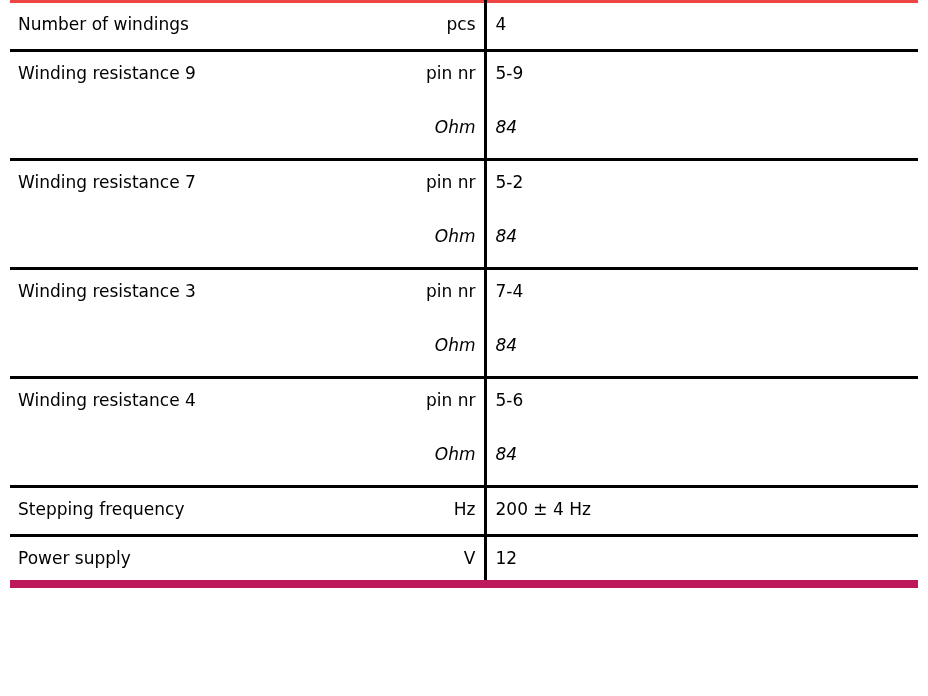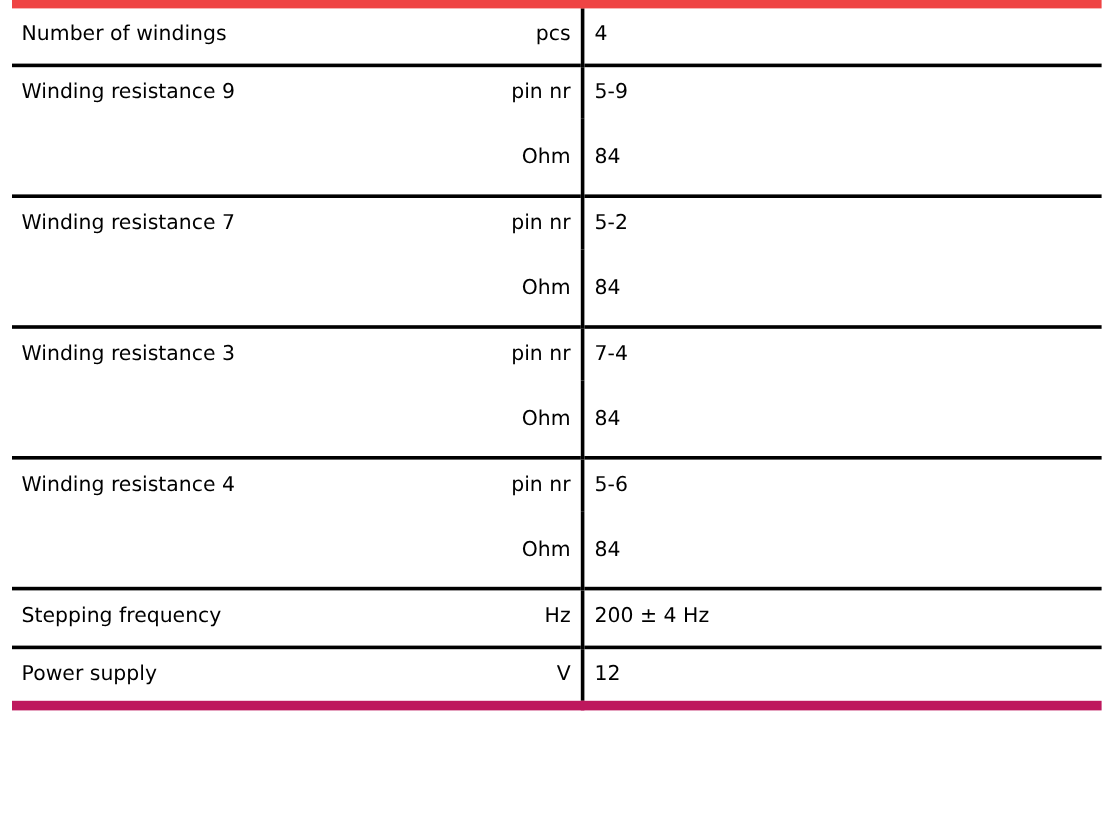--- a/index.html
+++ b/index.html
@@ -22,21 +22,21 @@
     table-layout: fixed;
   }
   .spec-table col.c-label { width: 410px; }
   .spec-table col.c-unit  { width: 65px; }
   .spec-table col.c-value { width: 433px; }
 
   .group {
     border-top: 3px solid #000000;
   }
   .group.first {
-    border-top: 7px solid #ef4444;
+    border-top: 3px solid #ef4444;
   }
   .group-last {
     border-bottom: 8px solid #be185d;
   }
   td {
     padding: 0;
     vertical-align: top;
     font-size: 17px;
     line-height: 1;
   }
@@ -54,23 +54,25 @@
   .cell-value {
     padding: 13px 0 13px 9px;
     text-align: left;
     white-space: nowrap;
   }
   .row-sub .cell-label {
     padding-top: 24px;
   }
   .row-sub .cell-unit {
     padding-top: 24px;
+    font-style: italic;
   }
   .row-sub .cell-value {
     padding-top: 24px;
+    font-style: italic;
   }
   .row-tail .cell-label,
   .row-tail .cell-unit,
   .row-tail .cell-value {
     padding-bottom: 22px;
   }
   .pad-short .cell-label,
   .pad-short .cell-unit,
   .pad-short .cell-value {
     padding-bottom: 16px;

